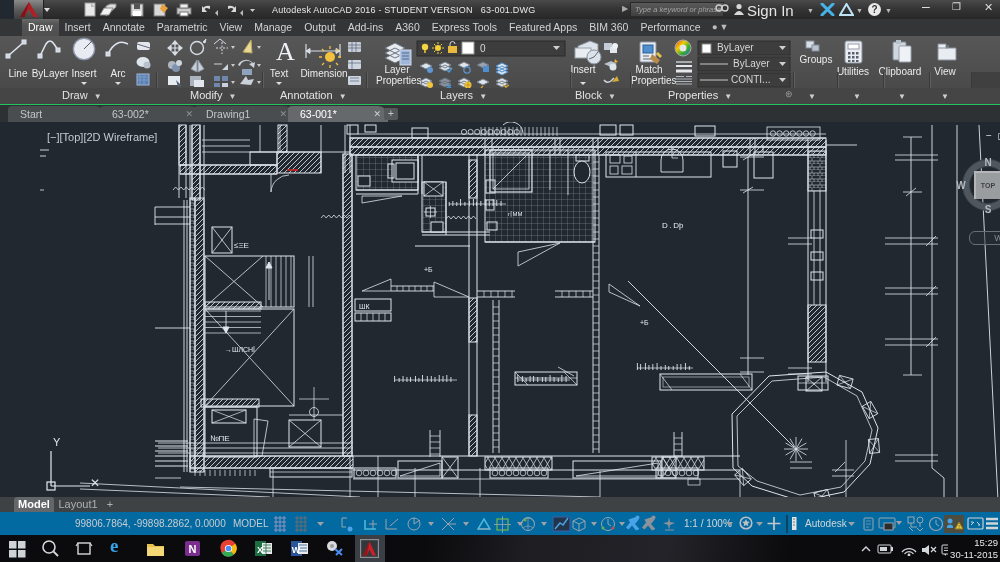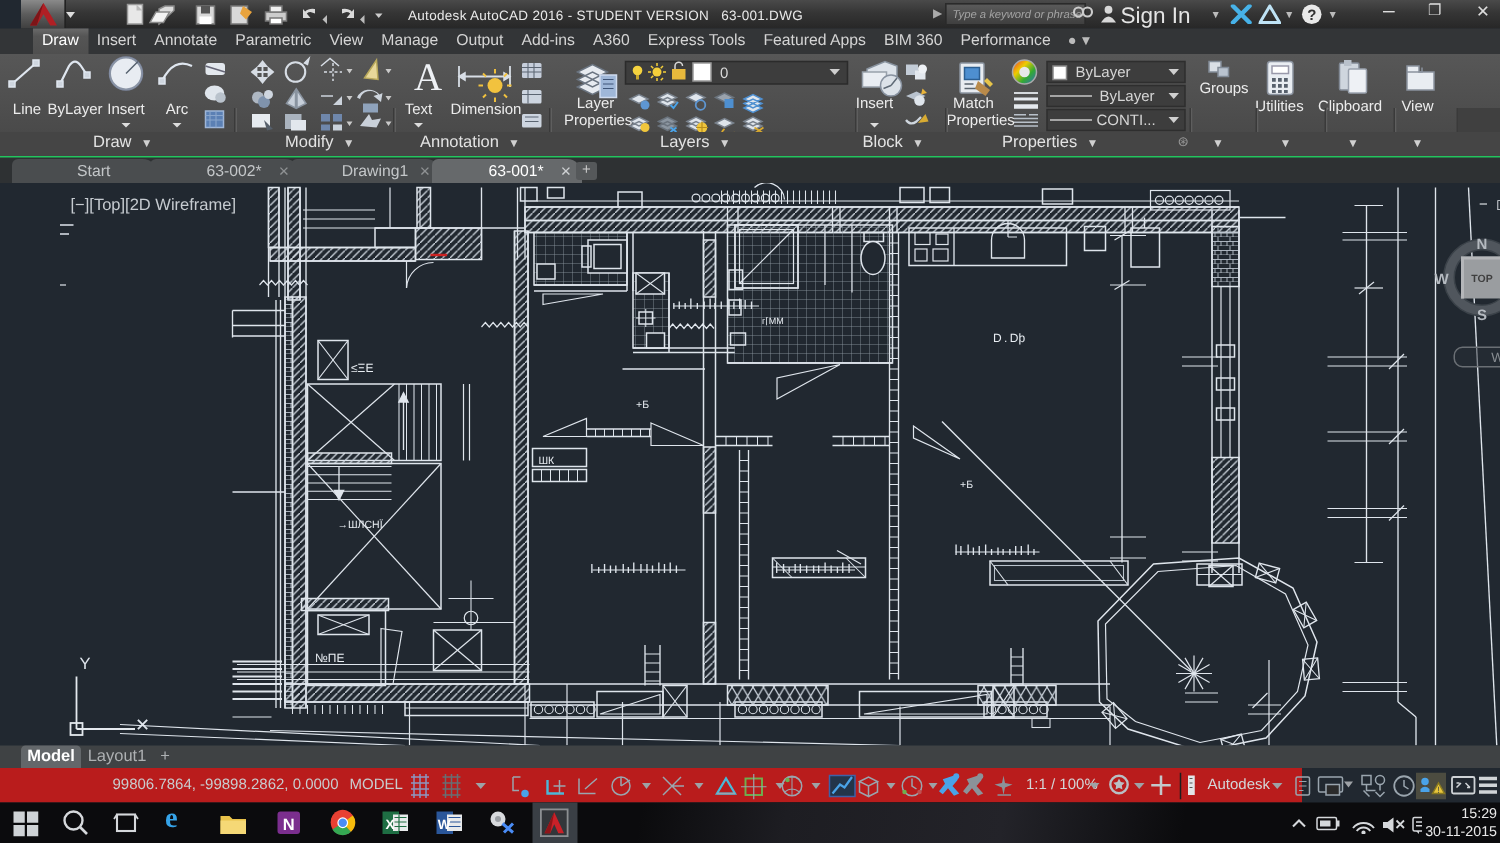--- a/index.html
+++ b/index.html
@@ -22,37 +22,37 @@
 
 #ribbon{position:absolute;left:0;top:36px;width:1000px;height:52px;background:linear-gradient(#575757,#4a4a4a);}
 #panelrow{position:absolute;left:0;top:88px;width:1000px;height:16px;background:#454545;border-bottom:3px solid #22c55e;}
 .plabel{position:absolute;top:1px;color:#e3e3e3;font-size:11px;}
 .plabel .ar{font-size:8px;color:#d0d0d0;}
 .psep{position:absolute;top:36px;width:1px;height:68px;background:#3a3a3a;border-right:1px solid #5e5e5e;}
 .rbtn-label{position:absolute;color:#ececec;font-size:10px;text-align:center;line-height:11px;}
 .smalldd{position:absolute;width:0;height:0;border-left:3px solid transparent;border-right:3px solid transparent;border-top:3px solid #ddd;}
 
 #filetabs{position:absolute;left:0;top:105px;width:1000px;height:17px;background:#2e3133;}
-.ftab{position:absolute;top:1px;height:16px;line-height:16px;background:#4a4d4f;color:#c3c6c8;font-size:10.5px;text-align:center;padding-left:12px;border-radius:4px 10px 0 0;}
+.ftab{position:absolute;top:1px;height:16px;line-height:16px;background:#4a4d4f;color:#c3c6c8;font-size:10.5px;text-align:left;padding-left:12px;border-radius:4px 10px 0 0;}
 .ftab.active{background:#66696b;color:#fff;}
 .ftab .x{position:absolute;right:7px;top:0;color:#8f9294;font-size:9px;}
 #ftplus{position:absolute;top:3px;width:14px;height:12px;background:#55585a;color:#c9c9c9;font-size:10px;text-align:center;line-height:12px;border-radius:2px;}
 
 #canvas{position:absolute;left:0;top:122px;width:1000px;height:375px;background:#212830;overflow:hidden;margin-left:40px;}
 #vplabel{position:absolute;left:7px;top:9px;color:#c6cbd0;font-size:11px;}
 
 #compass{position:absolute;left:912px;top:32px;width:72px;height:72px;}
 #wcs{position:absolute;left:929px;top:109px;width:37px;height:12px;border:1px solid #6a6f74;border-radius:6px;color:#878c91;font-size:9px;text-align:center;line-height:13px;background:rgba(40,46,54,.5);padding-left:20px;}
 #navbar{position:absolute;left:965px;top:140px;width:22px;height:156px;background:rgba(125,131,137,.55);border:1px solid #9aa0a5;border-radius:3px;}
 #vpbtns{position:absolute;left:946px;top:8px;color:#dfe3e6;font-size:10px;white-space:nowrap;}
 
 #modeltabs{position:absolute;left:0;top:497px;width:1000px;height:15px;background:#3f4244;}
 .mtab{position:absolute;top:0;height:15px;line-height:15px;font-size:11px;text-align:center;}
 
-#statusbar{position:absolute;left:0;top:512px;width:868px;height:23px;background:#b91c1c;color:#c3c7ca;font-size:11px;text-align:right;}
+#statusbar{position:absolute;left:0;top:512px;width:1000px;height:23px;background:#0369a1;color:#c3c7ca;font-size:11px;text-align:right;}
 
 #taskbar{position:absolute;left:0;top:535px;width:1000px;height:27px;background:#0b0b0d;}
 .tico{position:absolute;top:3px;width:21px;height:21px;}
 #tray{position:absolute;right:2px;top:2px;color:#e8e8e8;font-size:9.5px;text-align:right;line-height:12px;}
 </style>
 </head>
 <body>
 <div id="app">
 
 <div id="titlebar">

